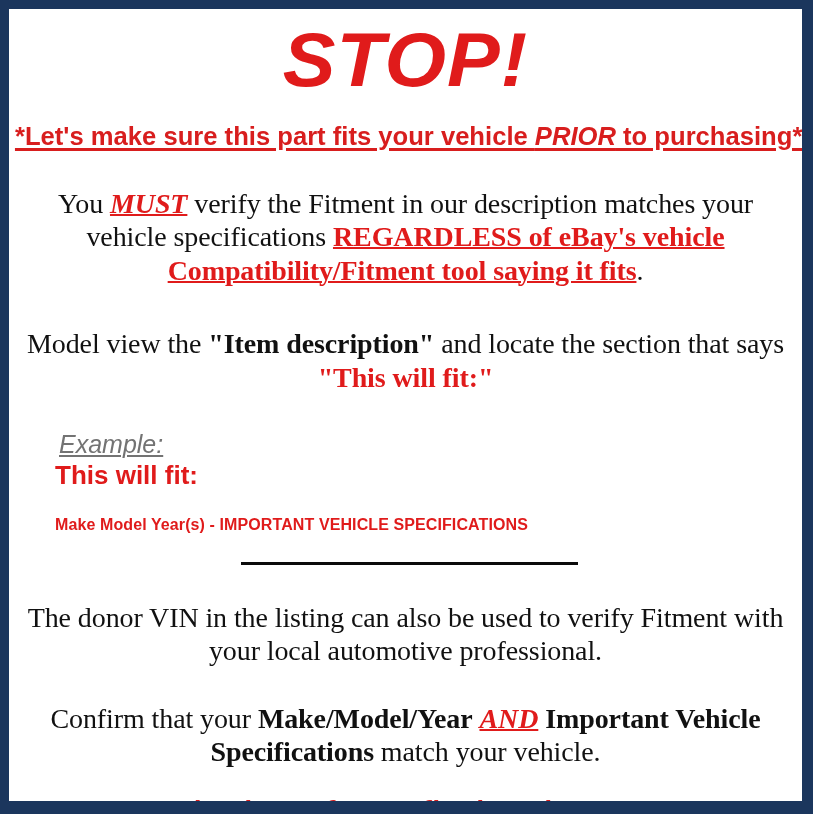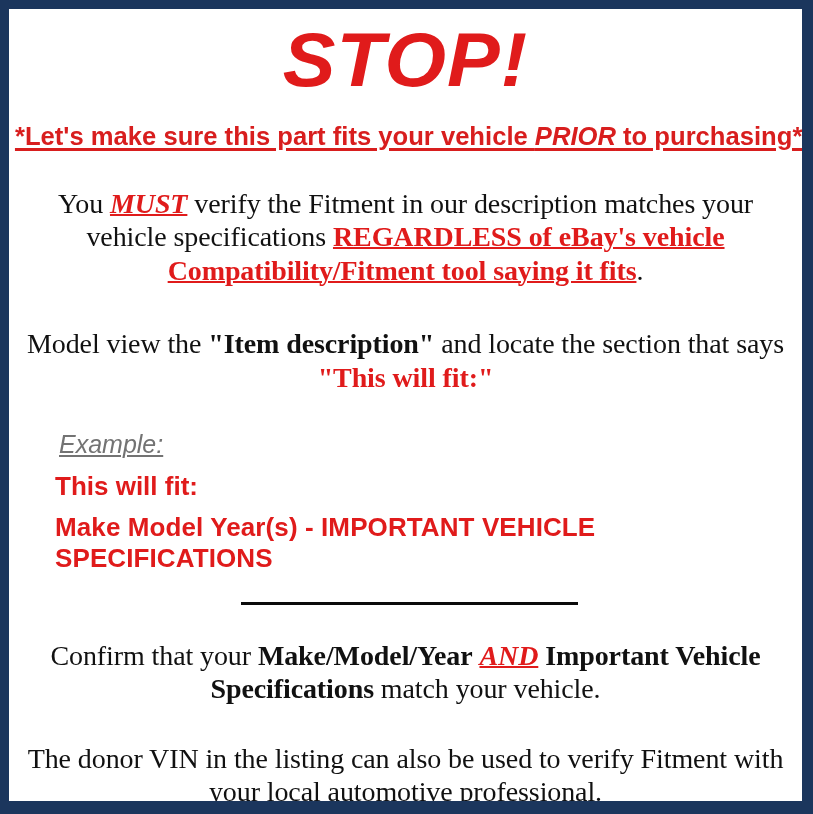--- a/index.html
+++ b/index.html
@@ -104,28 +104,28 @@
     text-decoration-thickness: 2px;
     text-underline-offset: 2px;
     display: inline-block;
     margin-left: 4px;
   }
   #example-fit-line {
     font-family: "Liberation Sans Narrow", "Liberation Sans", sans-serif;
     font-size: 26px;
     font-weight: bold;
     color: #e01b1b;
-    margin-top: 12px;
+    margin-top: 1px;
   }
   #example-spec-line {
     font-family: "Liberation Sans Narrow", "Liberation Sans", sans-serif;
-    font-size: 26px;
+    font-size: 16px;
     font-weight: bold;
     color: #e01b1b;
-    margin-top: 10px;
+    margin-top: 25px;
     letter-spacing: 0.1px;
   }
 
   
   #divider-wrap {
     padding-top: 28px;
     display: flex;
     justify-content: center;
   }
   #divider {
@@ -172,22 +172,22 @@
         <span id="example-label">Example:</span>
       </div>
       <div id="example-fit-line">This will fit:</div>
       <div id="example-spec-line">Make Model Year(s) - IMPORTANT VEHICLE SPECIFICATIONS</div>
     </div>
 
     <div id="divider-wrap">
       <div id="divider"></div>
     </div>
 
+    <div id="para-vin" class="body-line para">The donor VIN in the listing can also be used to verify Fitment with your local automotive professional.</div>
+
     <div id="para-confirm" class="body-line para">
       <span>Confirm that your </span><span class="b">Make/Model/Year</span><span> </span><span class="red b i u">AND</span><span> </span><span class="b">Important Vehicle Specifications</span><span> match your vehicle.</span>
     </div>
-
-    <div id="para-vin" class="body-line para">The donor VIN in the listing can also be used to verify Fitment with your local automotive professional.</div>
 
     <div id="thankyou">Thank you for confirming Fitment!</div>
 
   </div>
 </div>
 
 </body></html>

